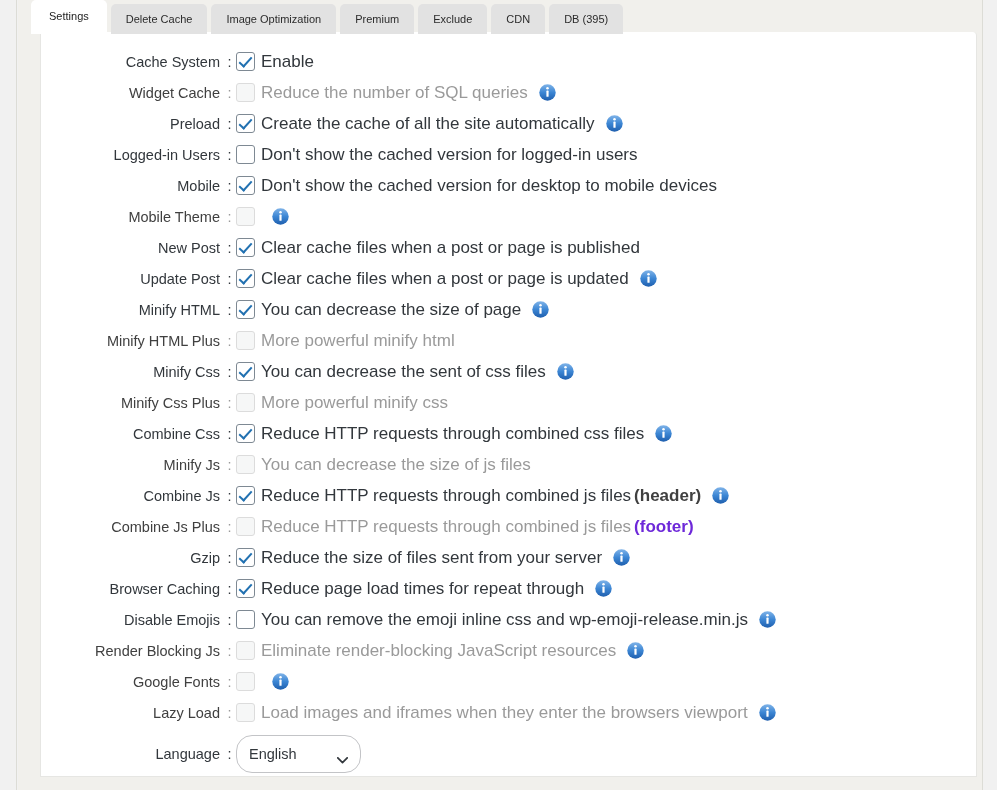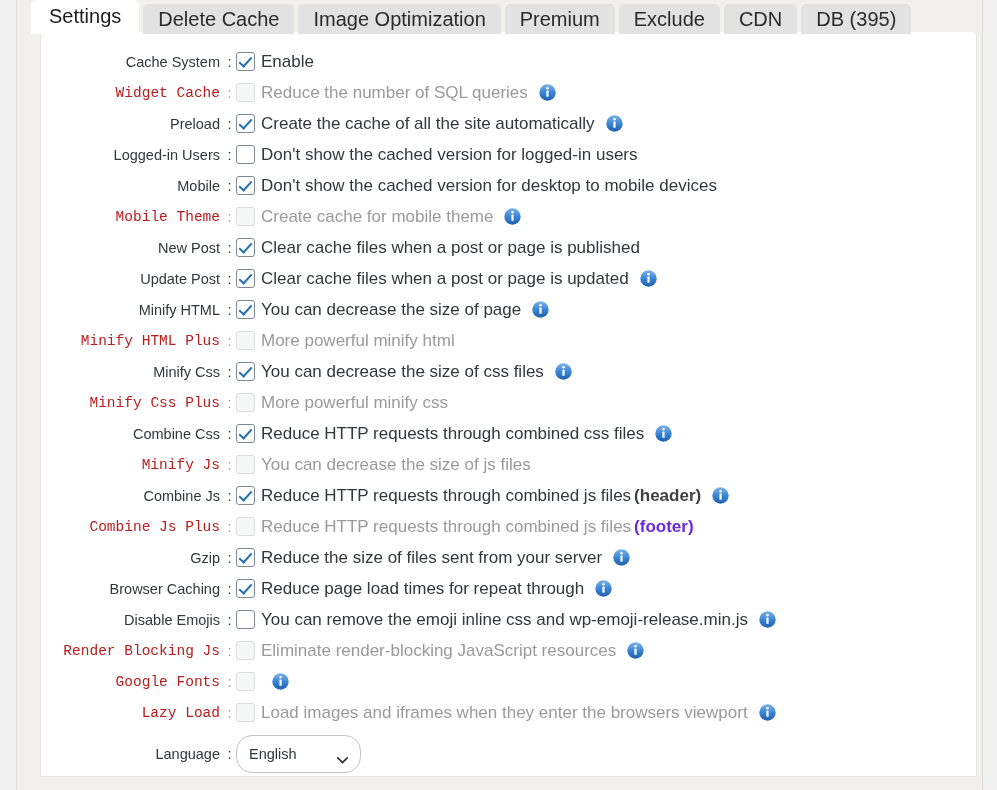--- a/index.html
+++ b/index.html
@@ -49,21 +49,21 @@
     align-items: flex-end;
     z-index: 5;
   }
   .tab {
     height: 30px;
     line-height: 30px;
     padding: 0 15px;
     margin-right: 4px;
     background: #e2e2e2;
     color: #2b2b2b;
-    font-size: 20px;
+    font-size: 11px;
     border-radius: 5px 5px 0 0;
     white-space: nowrap;
     cursor: pointer;
     user-select: none;
     box-sizing: border-box;
   }
   .tab.active {
     background: #ffffff;
     height: 34px;
     line-height: 33px;
@@ -102,21 +102,21 @@
   }
   .row .label {
     width: 184px;
     text-align: right;
     font-size: 14.5px;
     color: #32373c;
     padding-right: 5px;
     white-space: nowrap;
     box-sizing: border-box;
   }
-  .row.disabled .label { color: #b91c1c; font-family: Liberation Mono, monospace; }
+  .row.disabled .label { color: #404040; }
   .row .colon {
     font-size: 14.5px;
     color: #32373c;
     width: 9px;
     text-align: center;
   }
   .row.disabled .colon { color: #9a9a9a; }
 
   
   .cb {
@@ -273,21 +273,20 @@
       <div class="row">
         <div class="label">Mobile</div>
         <div class="colon">:</div>
         <div class="cb on"></div>
         <div class="desc"><span>Don't show the cached version for desktop to mobile devices</span></div>
       </div>
       <div class="row disabled">
         <div class="label">Mobile Theme</div>
         <div class="colon">:</div>
         <div class="cb dis"></div>
-        <div class="desc"><span>Create cache for mobile theme</span></div>
         <span class="info"><svg viewBox="0 0 17 17" width="17" height="17">
             <defs>
               <linearGradient id="ig" x1="0" y1="0" x2="0" y2="1">
                 <stop offset="0" stop-color="#7fb3e8"></stop>
                 <stop offset="0.5" stop-color="#3c86d4"></stop>
                 <stop offset="1" stop-color="#1f5fae"></stop>
               </linearGradient>
             </defs>
             <circle cx="8.5" cy="8.5" r="8.2" fill="url(#ig)"></circle>
             <circle cx="8.5" cy="4.3" r="1.25" fill="#fff"></circle>
@@ -339,21 +338,21 @@
       <div class="row disabled">
         <div class="label">Minify HTML Plus</div>
         <div class="colon">:</div>
         <div class="cb dis"></div>
         <div class="desc"><span>More powerful minify html</span></div>
       </div>
       <div class="row">
         <div class="label">Minify Css</div>
         <div class="colon">:</div>
         <div class="cb on"></div>
-        <div class="desc"><span>You can decrease the size of css files</span></div>
+        <div class="desc"><span>You can decrease the sent of css files</span></div>
         <span class="info"><svg viewBox="0 0 17 17" width="17" height="17">
             <defs>
               <linearGradient id="ig" x1="0" y1="0" x2="0" y2="1">
                 <stop offset="0" stop-color="#7fb3e8"></stop>
                 <stop offset="0.5" stop-color="#3c86d4"></stop>
                 <stop offset="1" stop-color="#1f5fae"></stop>
               </linearGradient>
             </defs>
             <circle cx="8.5" cy="8.5" r="8.2" fill="url(#ig)"></circle>
             <circle cx="8.5" cy="4.3" r="1.25" fill="#fff"></circle>

